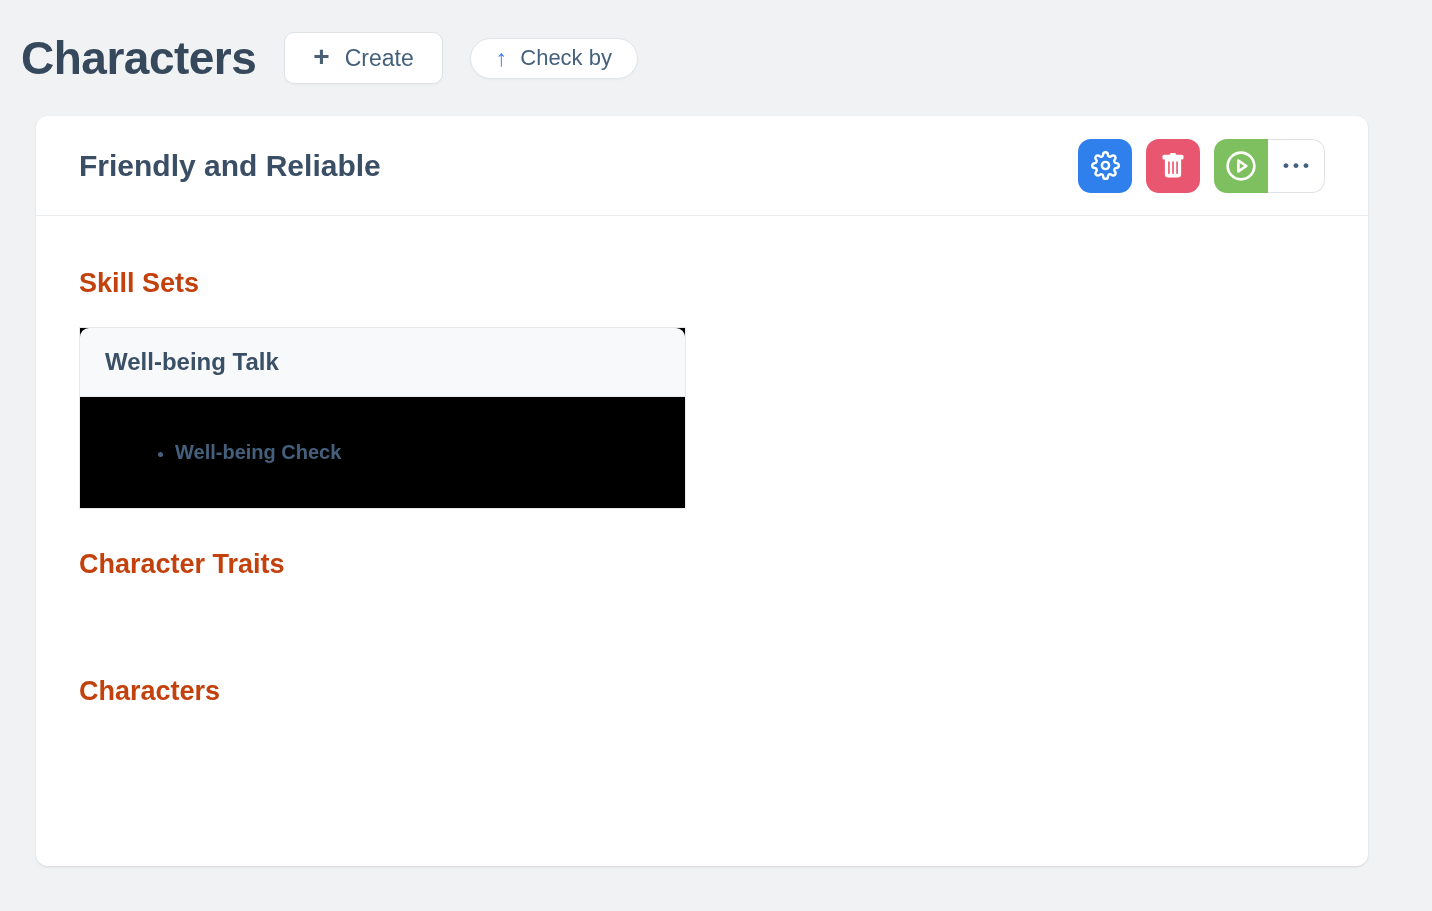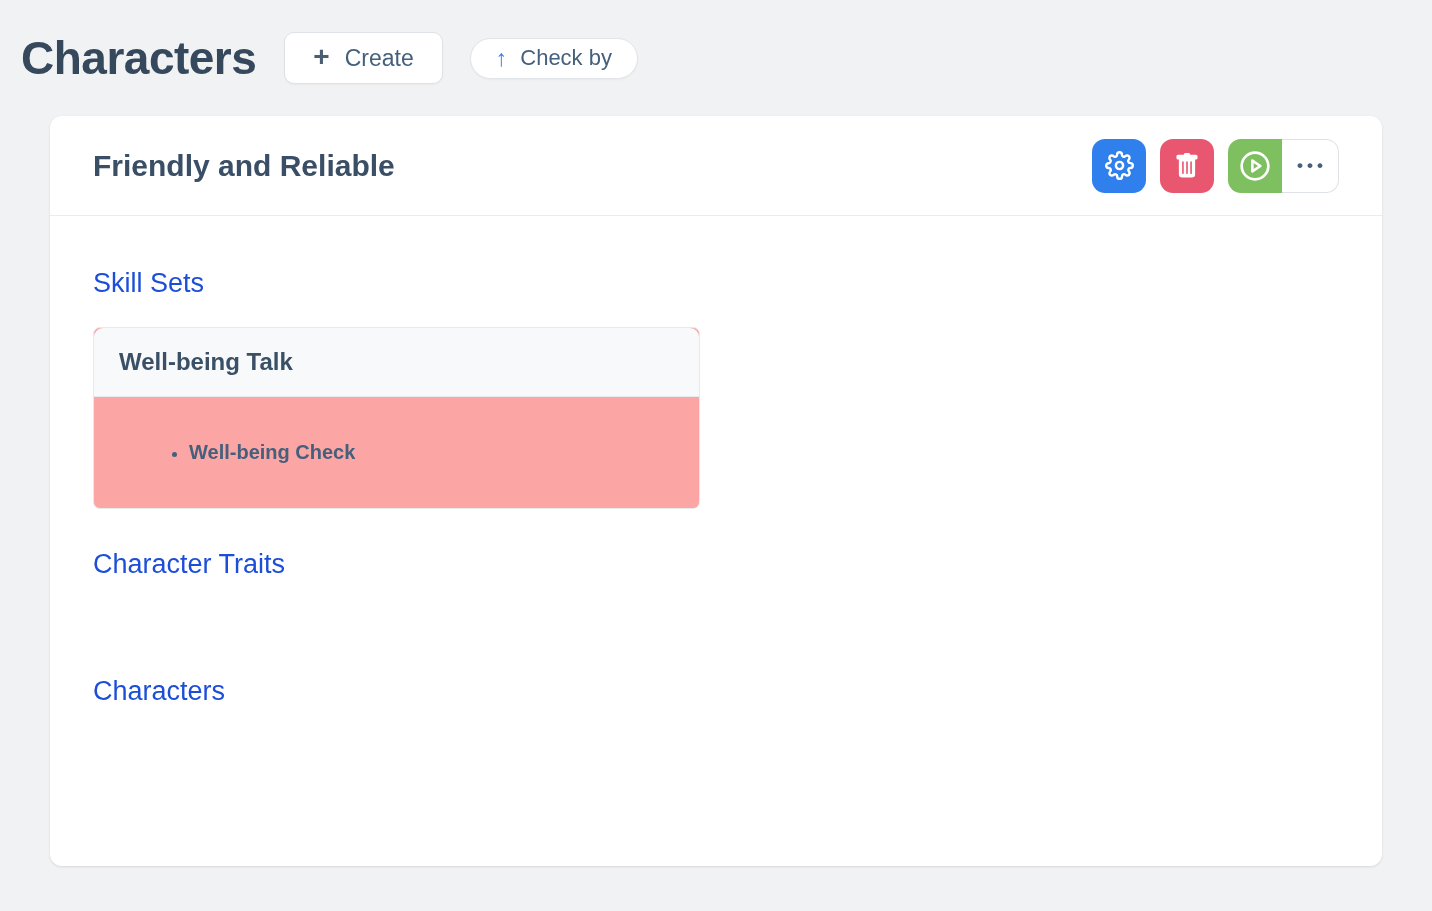--- a/index.html
+++ b/index.html
@@ -62,21 +62,21 @@
     font-size: 23px;
     font-weight: 600;
     color: #3f7ef6;
     line-height: 1;
   }
 
   
   .card {
     width: 1332px;
     height: 750px;
-    margin-left: 50px;
+    margin-left: 36px;
     background: #ffffff;
     border-radius: 12px;
     box-shadow: 0 1px 3px rgba(0,0,0,0.08), 0 1px 2px rgba(0,0,0,0.04);
   }
   .card-header {
     height: 100px;
     padding: 0 43px;
     display: flex;
     align-items: center;
     justify-content: space-between;
@@ -118,31 +118,31 @@
     font-size: 17px;
     font-weight: 700;
     letter-spacing: 4px;
     padding-left: 4px;
   }
 
   
   .card-body { padding: 40px 43px 0 43px; }
   .section-heading {
     font-size: 27px;
-    font-weight: 400;
-    color: #1d4ed8;
+    font-weight: 700;
+    color: #c2410c;
     margin-top: 12px;
   }
 
   .skillset-card {
     width: 607px;
     margin-top: 28px;
     border: 1px solid #e7eaec;
-    border-radius: 7px;
-    background: #fca5a5;
+    border-radius: 0;
+    background: #000000;
   }
   .skillset-header {
     background: #f8f9fa;
     border-bottom: 1px solid #e7eaec;
     border-radius: 9px 9px 0 0;
     padding: 20px 25px;
   }
   .skillset-title {
     font-size: 24px;
     font-weight: 600;

